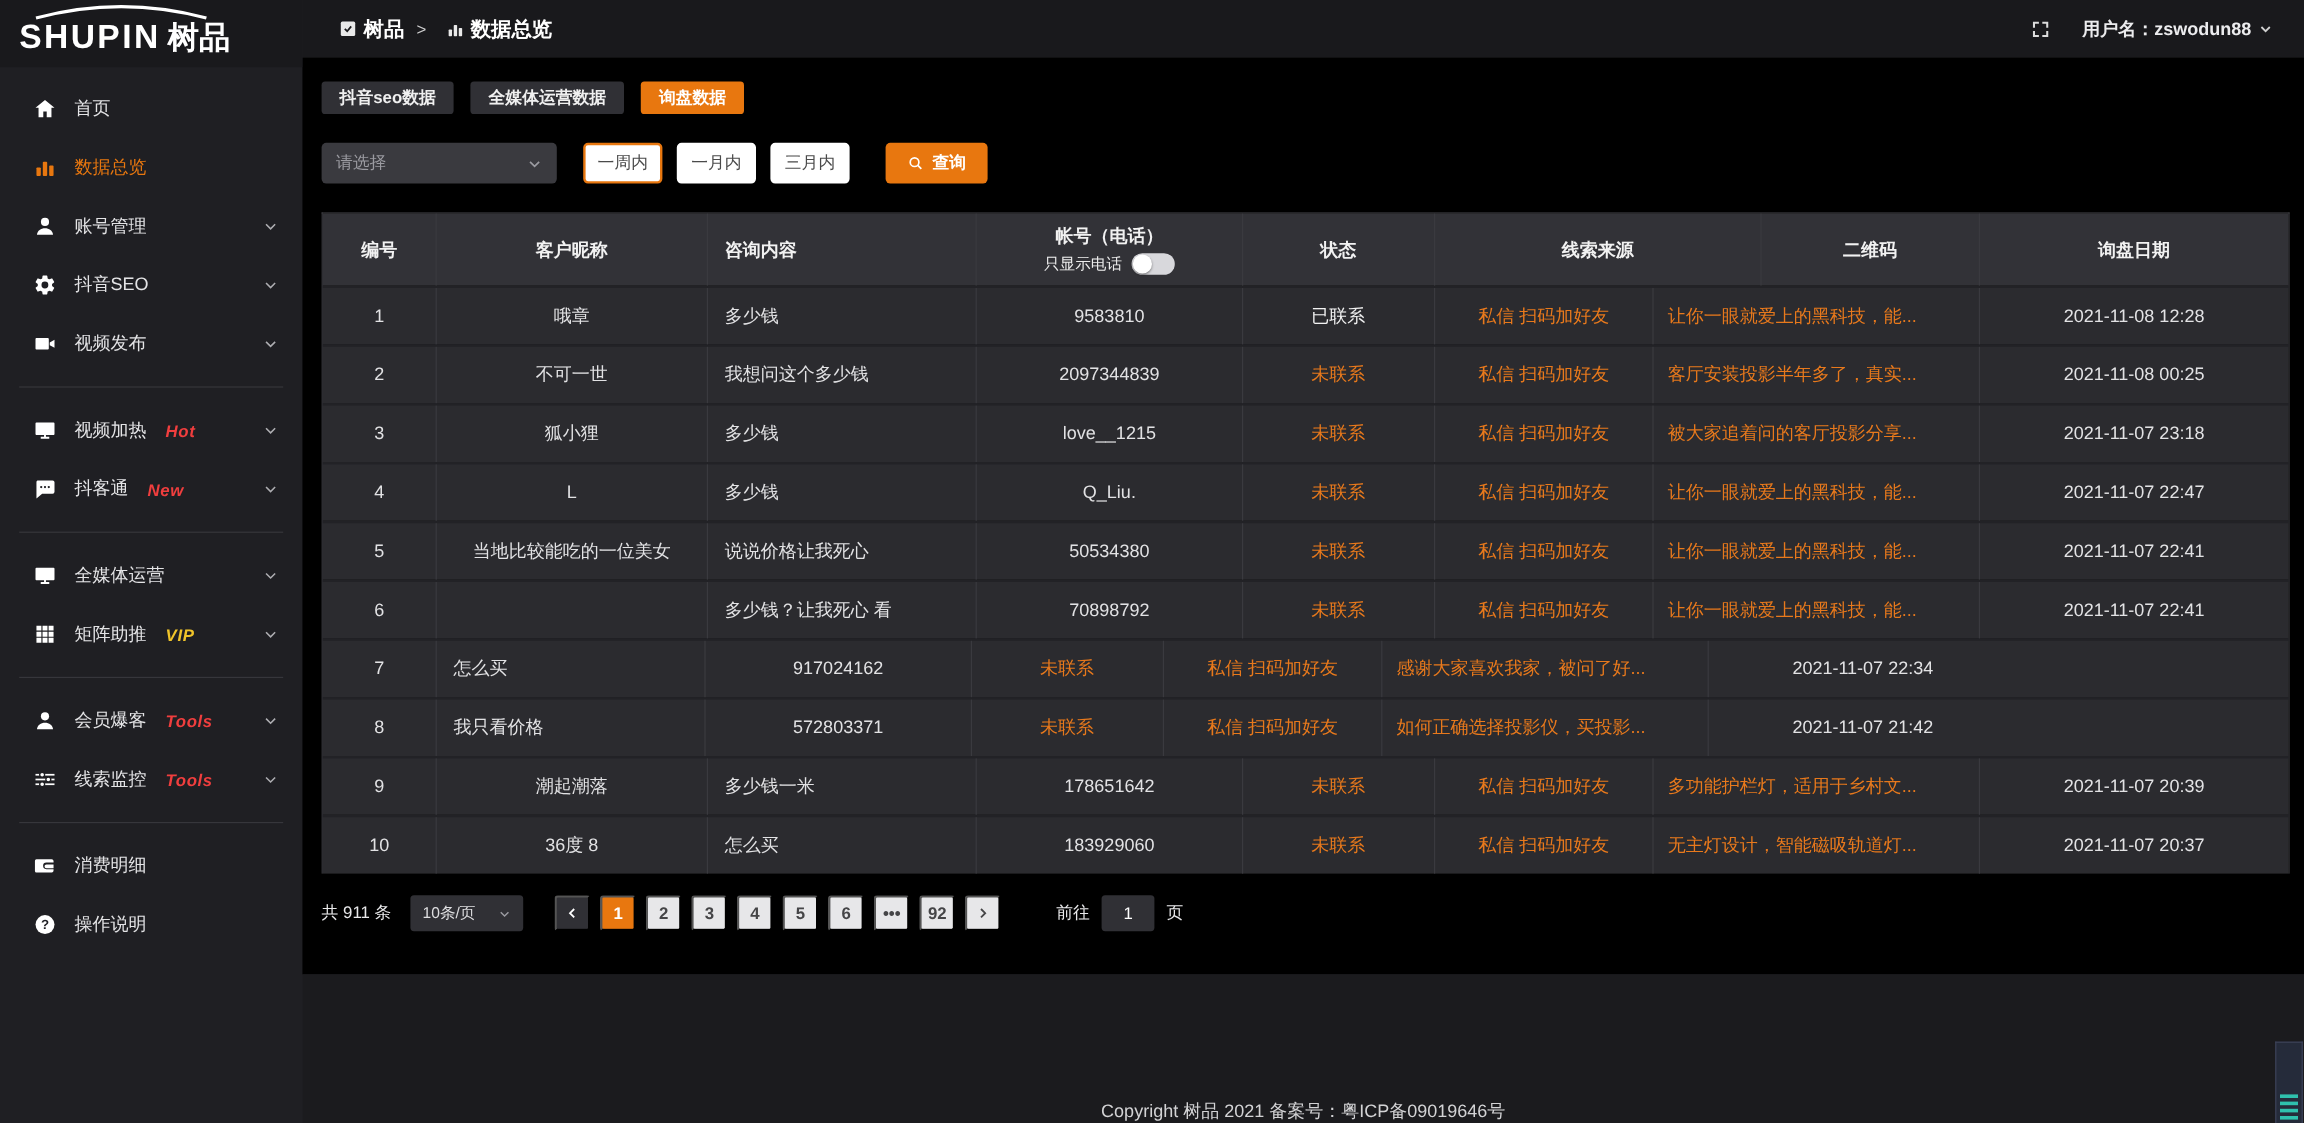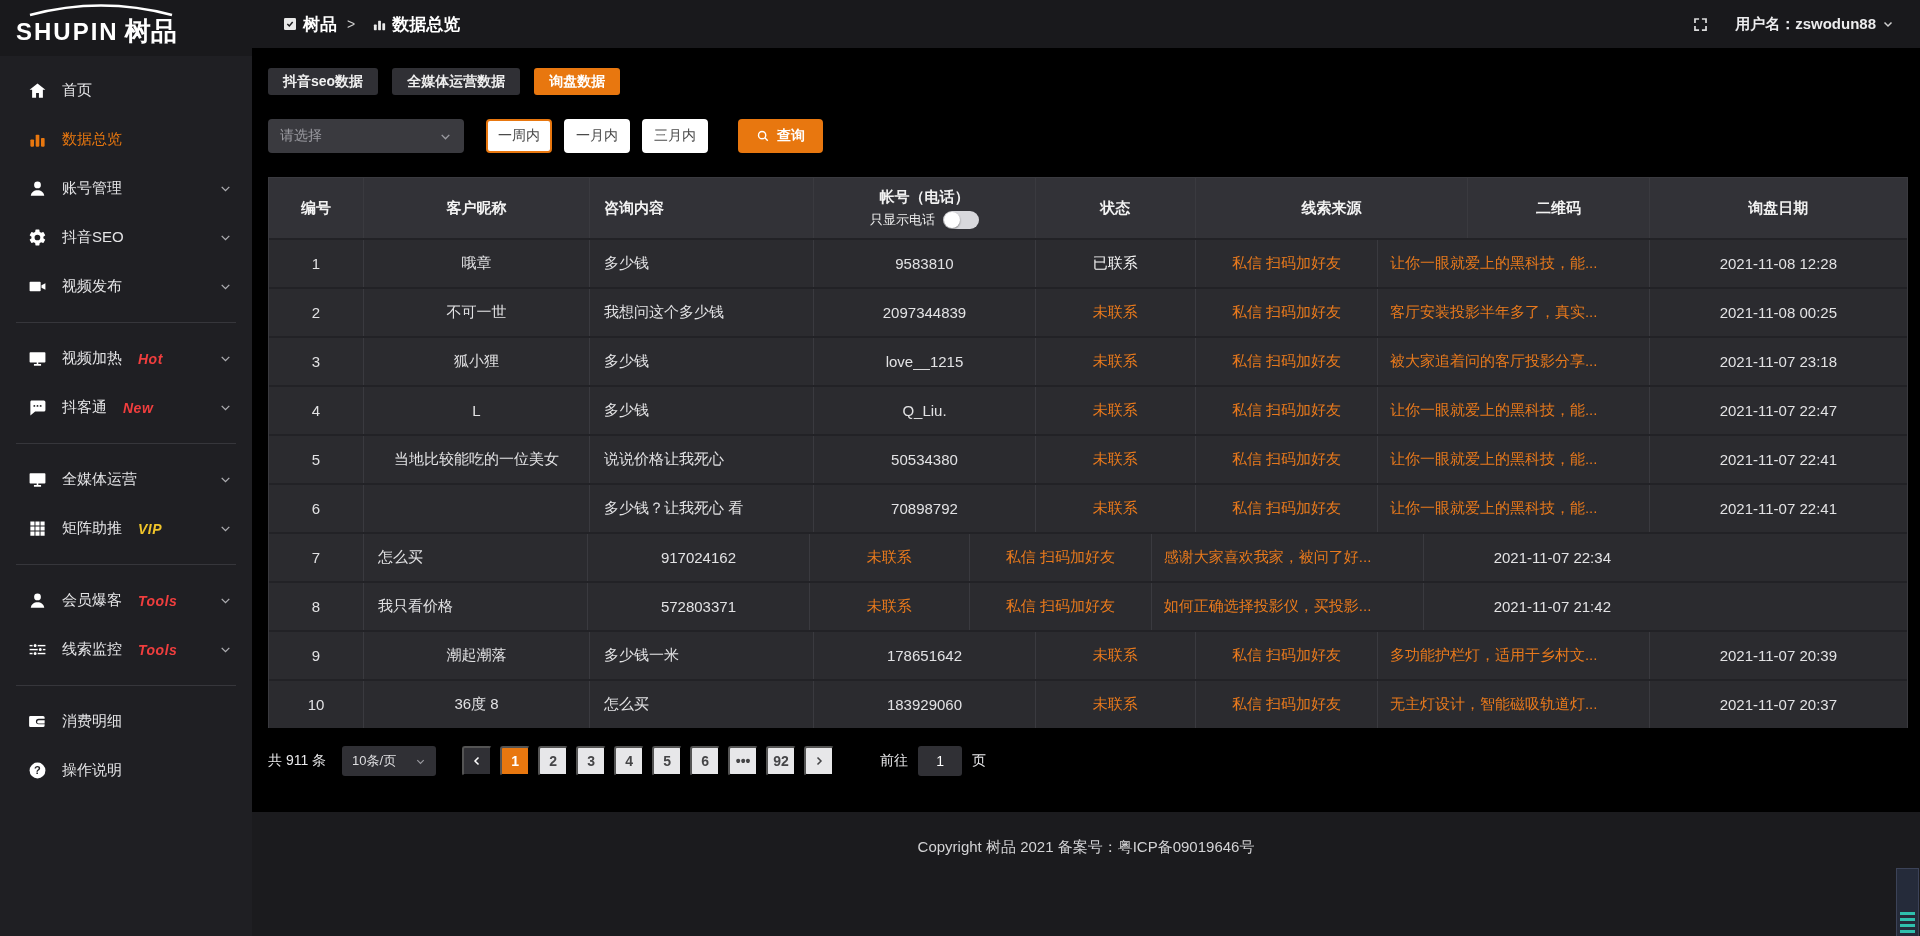--- a/index.html
+++ b/index.html
@@ -4,21 +4,21 @@
 <style>
   * { margin:0; padding:0; box-sizing:border-box; }
   html,body { width:1920px; height:936px; overflow:hidden; background:#242428;
     font-family:"Liberation Sans","DejaVu Sans",sans-serif; }
   .app { display:flex; width:1920px; height:936px; position:relative; }
 
   
   .sidebar { width:252px; flex-shrink:0; background:#1f1f23; display:flex; flex-direction:column; }
   .logo { height:56px; background:#19191c; position:relative; padding:14px 0 0 16px; white-space:nowrap; }
   .logo-arc { position:absolute; top:3px; left:26px; }
-  .logo-en { color:#fff; font-weight:bold; font-size:24px; letter-spacing:2px; }
+  .logo-en { color:#fff; font-weight:bold; font-size:28px; letter-spacing:2px; }
   .logo-cn { color:#fff; font-weight:bold; font-size:26px; margin-left:6px; }
   .menu { padding-top:10px; }
   .menu-item { height:49px; display:flex; align-items:center; padding:0 20px 0 28px;
     color:#e4e4e6; font-size:15px; cursor:pointer; }
   .menu-item.active { color:#e8770f; }
   .icn { display:inline-flex; align-items:center; justify-content:center; }
   .icn svg { display:block; }
   .mi-icon { width:19px; height:19px; margin-right:15px; color:#fff; }
   .menu-item.active .mi-icon { color:#e8770f; }
   .mi-label { }
@@ -93,21 +93,21 @@
   .pg-btn { min-width:30px; height:30px; border-radius:3px; display:flex; align-items:center;
     justify-content:center; font-size:14px; font-weight:bold; cursor:pointer; padding:0 4px; }
   .pg-btn.dark { background:#303035; color:#fff; }
   .pg-btn.light { background:#e7e7e9; color:#454547; }
   .pg-btn.active { background:#e8770f; color:#fff; }
   .pg-btn .icn { width:12px; height:12px; }
   .pg-goto-label { margin-left:46px; margin-right:10px; }
   .pg-goto-input { width:44px; height:30px; background:#303035; border:none; border-radius:3px;
     color:#fff; text-align:center; font-size:14px; margin-right:10px; font-family:inherit; }
 
-  .footer { height:124px; background:#1b1b1e; display:flex; align-items:flex-start; justify-content:center;
+  .footer { height:124px; background:#1b1b1e; display:flex; align-items:flex-end; justify-content:center;
     padding-top:26px; color:#d3d3d5; font-size:15px; flex-shrink:0; }
 
   
   .widget { position:absolute; right:1px; bottom:0; width:23px; height:68px; background:#252b3a;
     border:1px solid #3c4358; border-bottom:none; display:flex; flex-direction:column;
     justify-content:flex-end; padding:3px; gap:3px; cursor:pointer; }
   .widget i { display:block; height:3px; background:#2fc0ad; }
 </style>
 </head>
 <body>

